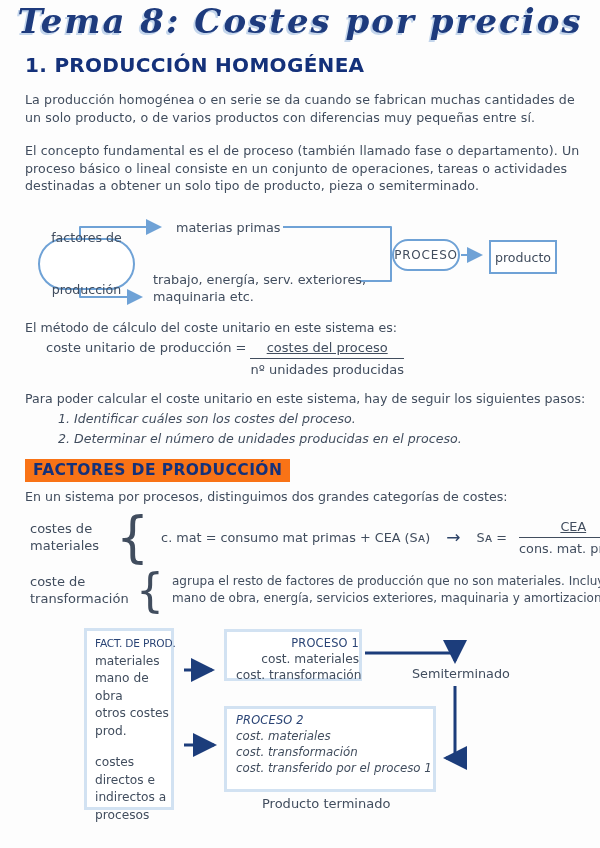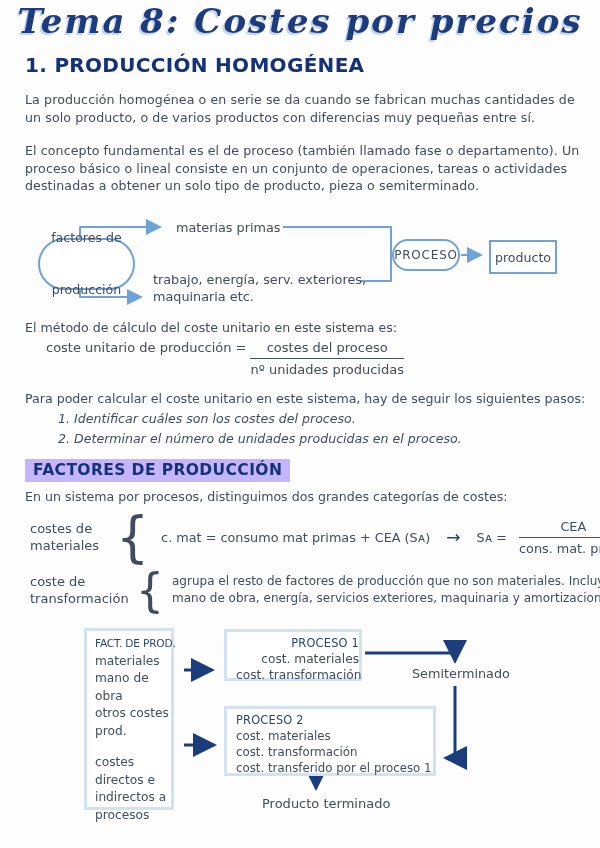--- a/index.html
+++ b/index.html
@@ -37,29 +37,29 @@
     border:2px solid #6fa2d6; display:flex; align-items:center; justify-content:center; font-size:12.6px;
   }
   .d1lbl { position:absolute; font-size:12.8px; }
   .lbl-materias { left:176px; top:5px; }
   .lbl-trabajo { left:153px; top:56px; line-height:17px; }
 
   
   #method-intro { position:absolute; left:25px; top:320px; font-size:12.6px; white-space:nowrap; }
   #formula { position:absolute; left:46px; top:340px; height:46px; display:flex; align-items:flex-start; gap:4px; font-size:13px; }
   .frac { text-align:center; }
-  .frac .num { display:block; border-bottom:1.5px solid #414d5e; padding:0 10px 3px; }
+  .frac .num { display:block; border-bottom:1.5px solid #414d5e; padding:0 10px 3px;text-decoration:underline; }
   .frac .den { display:block; padding-top:3px; }
   #steps-intro { position:absolute; left:25px; top:391px; font-size:12.6px; white-space:nowrap; }
   .step { position:absolute; left:58px; font-size:12.6px; white-space:nowrap;font-style:italic; }
   .step1 { top:411px; } .step2 { top:431px; }
 
   
   #f-heading {
-    position:absolute; left:25px; top:459px; background:#c4b5fd; color:#14317a;
+    position:absolute; left:25px; top:459px; background:#f97316; color:#14317a;
     font-weight:700; font-size:15.5px; padding:2px 8px 3px; letter-spacing:0.4px;
   }
   #f-intro { position:absolute; left:25px; top:489px; font-size:12.6px; white-space:nowrap; }
   .brace { font-size:52px; font-weight:400; color:#414d5e; line-height:0.9; transform:scaleY(1.05); }
   #materials-row { position:absolute; left:30px; top:508px; height:58px; display:flex; align-items:center; gap:12px; font-size:12.8px; white-space:nowrap; }
   #materials-row .rowlabel { width:74px; line-height:17px; font-size:13px; white-space:normal; }
   .arrow-glyph { font-size:17px; color:#2e4468; margin:0 4px; }
   .sa-frac .num { padding:0 36px 3px; }
   #transform-row { position:absolute; left:30px; top:566px; height:48px; display:flex; align-items:center; gap:8px; font-size:12px; }
   #transform-row .rowlabel { width:98px; line-height:17px; font-size:13px; }
@@ -67,21 +67,21 @@
   .desc { line-height:17px; white-space:nowrap; }
 
   
   #diagram2 { position:absolute; left:0; top:620px; width:600px; height:220px; }
   #diagram2 svg { position:absolute; left:0; top:0; }
   .pale-box { position:absolute; border:3px solid #d2e2f2; background:#fff; }
   #fact-box { left:84px; top:8px; width:90px; height:182px; padding:4px 2px 0 8px; font-size:12.2px; line-height:17.5px; }
   .box-title { font-size:10.6px; color:#2a4475; letter-spacing:-0.2px; white-space:nowrap; margin-bottom:0; font-weight:500; }
   .gap { height:14px; }
   #p1-box { left:224px; top:9px; width:138px; height:52px; padding:3px 0 8px 9px; font-size:12.2px; line-height:16px; white-space:nowrap;text-align:right; }
-  #p2-box { left:224px; top:86px; width:212px; height:70px; padding:3px 0 12px 9px; font-size:11.8px; line-height:16px; white-space:nowrap; }
+  #p2-box { left:224px; top:86px; width:212px; height:86px; padding:3px 0 12px 9px; font-size:11.8px; line-height:16px; white-space:nowrap;font-style:italic; }
   .box-title2 { font-size:11.4px; color:#2a4475; letter-spacing:0.2px; font-weight:500; }
   #semiterminado { position:absolute; left:412px; top:46px; font-size:12.8px; }
   #prod-term { position:absolute; left:262px; top:176px; font-size:13px; }
 </style>
 </head>
 <body>
 
 <div class="page">
 
   <div class="title">Tema 8: Costes por precios</div>

